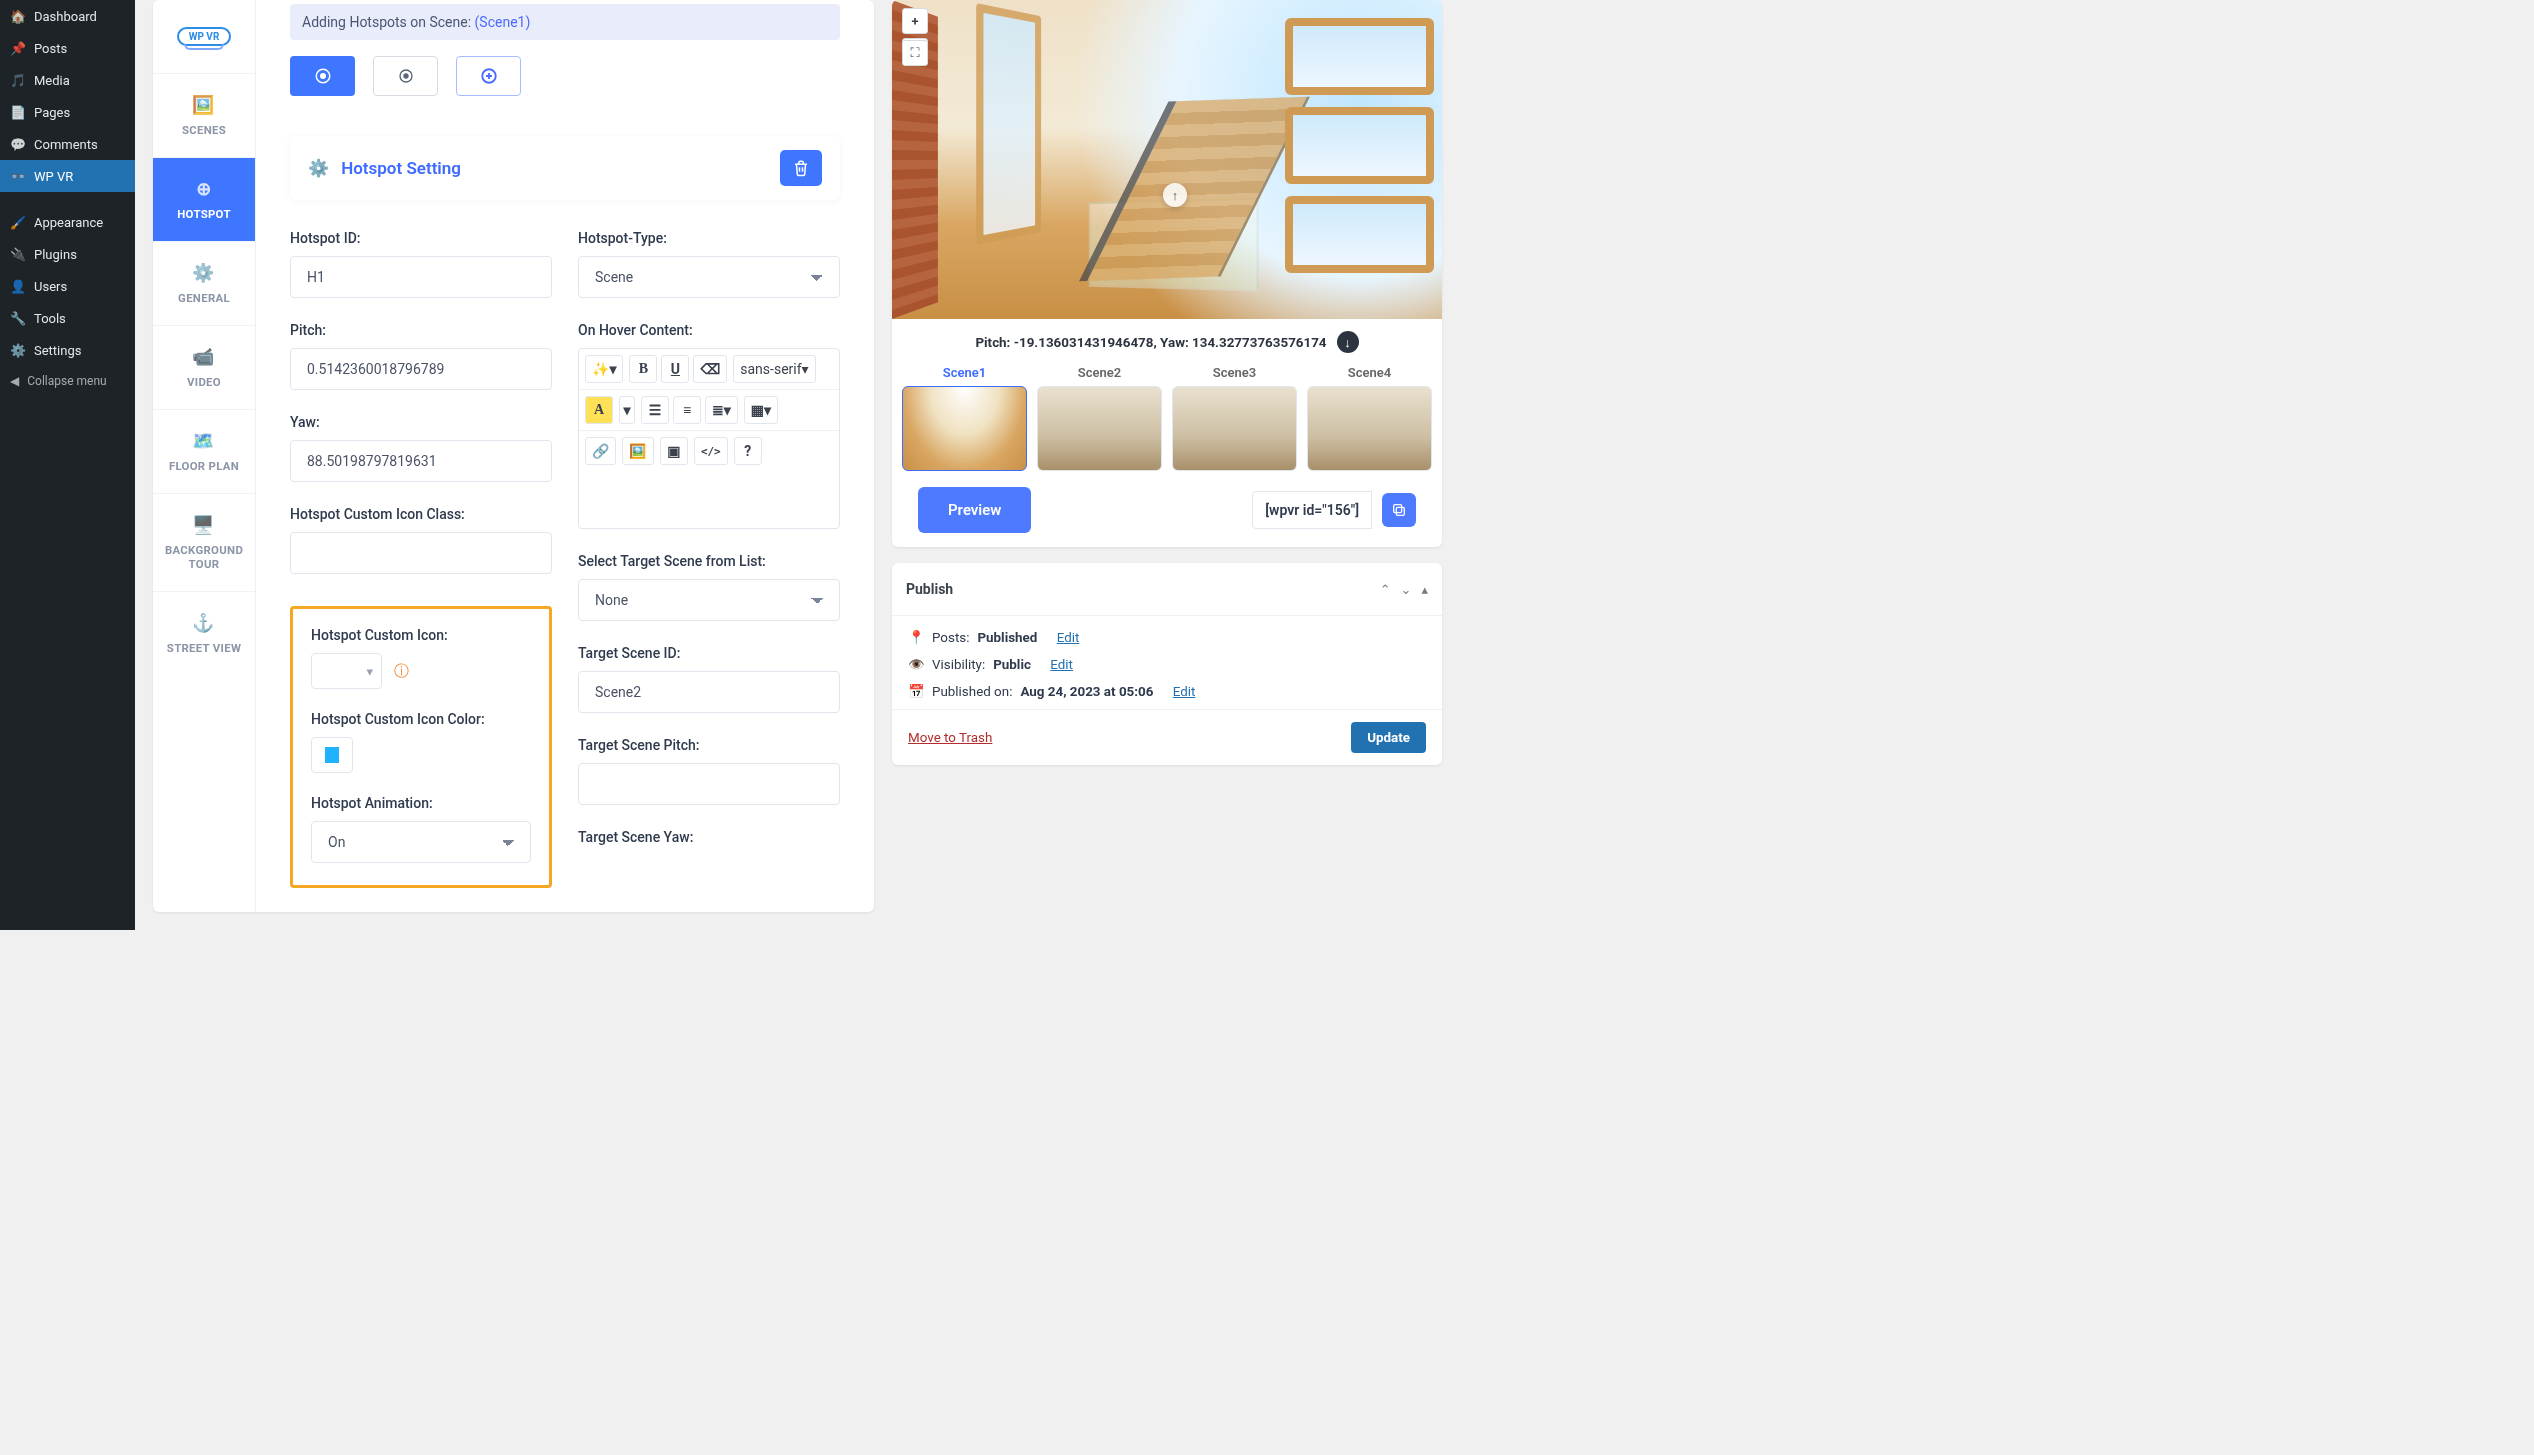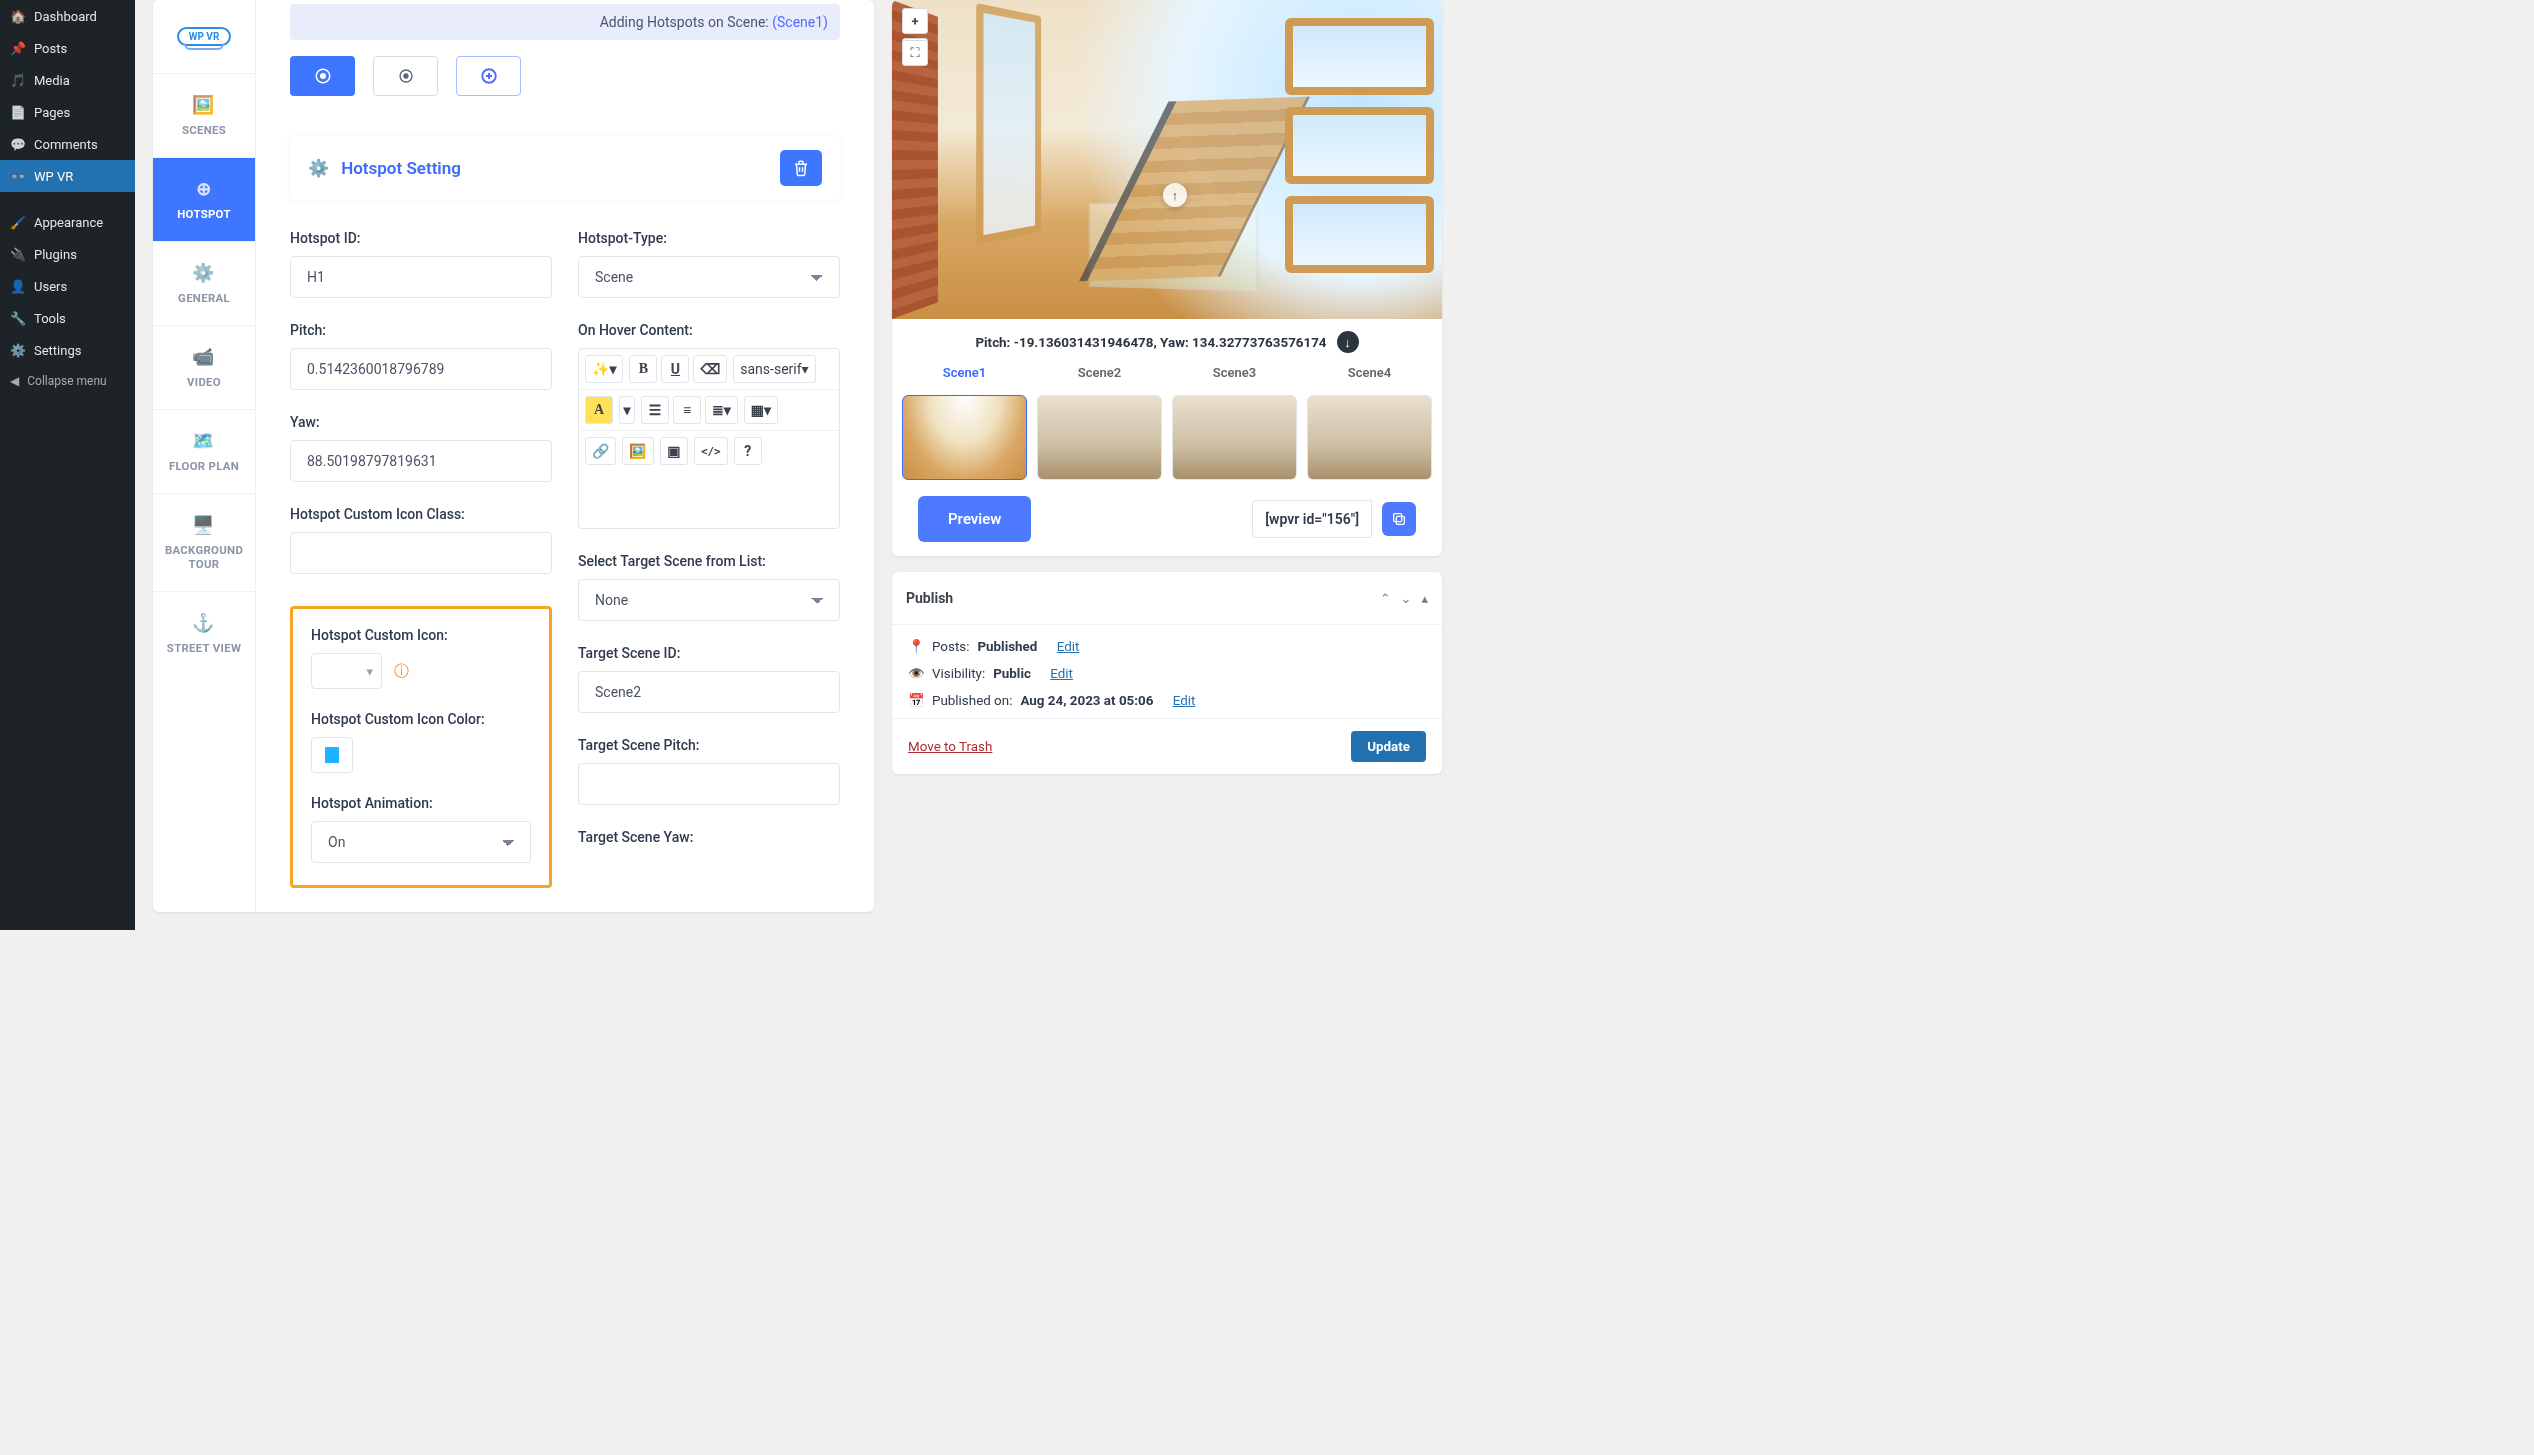--- a/index.html
+++ b/index.html
@@ -14,21 +14,21 @@
     .main{flex:1;padding:0 18px 18px 18px;min-height:828px;display:flex;gap:18px;align-items:flex-start}
     .left-card{background:#fff;border-radius:6px;box-shadow:0 1px 3px rgba(0,0,0,.08);display:flex;width:721px}
     .tabs-col{width:103px;border-right:1px solid #eef0f3;display:flex;flex-direction:column;align-items:center;text-align:center}
     .tabs-col .logo{height:73px;display:flex;align-items:center;justify-content:center}
     .tabs-col .logo .badge{border:2px solid #2b8de6;border-radius:989px;padding:2px 10px;font-size:10px;font-weight:700;color:#2b8de6;position:relative}
     .tabs-col .logo .badge:after{content:"";position:absolute;left:10%;right:10%;bottom:-6px;height:4px;border:2px solid #7aa7ff;border-top:none;border-radius:0 0 989px 989px}
     .tab{color:#8b95a6;padding:20px 4px;font-size:11.4px;font-weight:700;letter-spacing:0.3px;width:100%;border-top:1px solid #f1f3f7;cursor:pointer}
     .tab .tic{font-size:18px;display:block;margin-bottom:8px;opacity:.8}
     .tab.act{background:#3e76ff;color:#fff}
     .form-col{flex:1;padding:4px 34px 24px 34px}
-    .banner{background:#e9edfb;color:#4a5673;border-radius:4px;padding:10px 12px;text-align:right;margin-bottom:16px;font-size:14px}
+    .banner{background:#e9edfb;color:#4a5673;border-radius:4px;padding:10px 12px;text-align:left;margin-bottom:16px;font-size:14px}
     .banner a{color:#4e6bff;text-decoration:none}
     .hot-tabs{display:flex;gap:18px;margin-bottom:40px}
     .ht-btn{width:65px;height:40px;border-radius:4px;display:flex;align-items:center;justify-content:center;cursor:pointer}
     .ht-btn.primary{background:#3e76ff;color:#fff}
     .ht-btn.ghost{border:1px solid #d6dbe3;color:#5a6477}
     .ht-btn.plus{border:1px solid #a8bbff;color:#4e6bff}
     .section-head{display:flex;align-items:center;justify-content:space-between;background:#fff;box-shadow:0 1px 6px rgba(93,111,160,.08);border-radius:6px;padding:14px 18px;margin-bottom:30px}
     .section-head h3{color:#3e6bff;font-weight:600;font-size:17px;display:flex;align-items:center;gap:12px}
     .del-btn{width:42px;height:36px;border-radius:5px;background:#3e76ff;color:#fff;display:flex;align-items:center;justify-content:center;cursor:pointer}
     .two-col{display:flex;gap:26px}
@@ -61,21 +61,21 @@
     .pano .stairs{position:absolute;right:178px;top:99px;bottom:40px;width:139px;background:repeating-linear-gradient(180deg,#d9a763 0 12px,#c98f45 12px 24px);transform:skewX(-28deg) rotate(-2deg);border-left:8px solid #4a4a4a;border-right:3px solid #8b6b3f;opacity:.75}
     .pano .wins{position:absolute;right:8px;top:12px;bottom:40px;width:149px;display:flex;flex-direction:column;justify-content:space-around}
     .pano .wins span{display:block;height:79px;margin:6px 0;border:8px solid #cf9b54;border-radius:6px;background:linear-gradient(180deg,#cfe9fb,#eef7ff)}
     .pano .lwins{position:absolute;left:79px;top:10px;width:79px;height:228px;background:linear-gradient(180deg,#cfe9fb,#eef7ff);border:8px solid #cf9b54;border-radius:4px;transform:perspective(396px) rotateY(35deg);opacity:.8}
     .pano .brick{position:absolute;left:0;top:0;bottom:0;width:69px;background:repeating-linear-gradient(180deg,#b6633f 0 10px,#a9532f 10px 20px);transform:perspective(396px) rotateY(42deg);transform-origin:left}
     .pano .tv{position:absolute;left:188px;bottom:30px;width:178px;height:89px;background:linear-gradient(180deg,#f6faf4,#d6ecd6);border:2px solid rgba(0,0,0,.1);opacity:.45;transform:perspective(495px) rotateY(-18deg)}
     .pitch-yaw{text-align:center;font-weight:700;font-size:13.4px;color:#2c3440;padding:12px 10px;display:flex;align-items:center;justify-content:center;gap:10px}
     .pitch-yaw .dl{width:22px;height:22px;border-radius:50%;background:#2c3440;color:#fff;display:inline-flex;align-items:center;justify-content:center;font-size:13px}
     .scene-tabs{display:flex;gap:10px;padding:0 10px}
     .scene{flex:1;text-align:center;cursor:pointer}
-    .scene .sl{font-size:13px;font-weight:600;color:#666;margin-bottom:15px}
+    .scene .sl{font-size:13px;font-weight:600;color:#666;margin-bottom:6px}
     .scene.act .sl{color:#3e6bff}
     .scene .thumb{height:85px;border-radius:6px;overflow:hidden;border:1px solid #e1e5ed}
     .scene.act .thumb{border:1.5px solid #3e6bff}
     .th1{background:radial-gradient(ellipse at 50% 0%,#fff 0%,#f0e2c2 40%,#d9a763 70%,#c98f45 100%)}
     .th2,.th3,.th4{background:linear-gradient(180deg,#e9e0cf 0%,#cdbfa3 60%,#a88f6a 100%)}
     .preview-actions{display:flex;align-items:center;justify-content:space-between;padding:16px 26px 0}
     .btn-preview{background:#4e7aff;color:#fff;border:none;border-radius:6px;padding:14px 30px;font-weight:600;font-size:15px;cursor:pointer}
     .shortcode{display:flex;align-items:center;gap:10px}
     .shortcode .txt{border:1px solid #e1e5ed;border-radius:4px 0 0 4px;padding:10px 12px;font-size:14px;font-weight:600;color:#2f3a4d;background:#fff}
     .shortcode .cp{width:34px;height:34px;border-radius:6px;background:#4e7aff;color:#fff;display:flex;align-items:center;justify-content:center;cursor:pointer}

